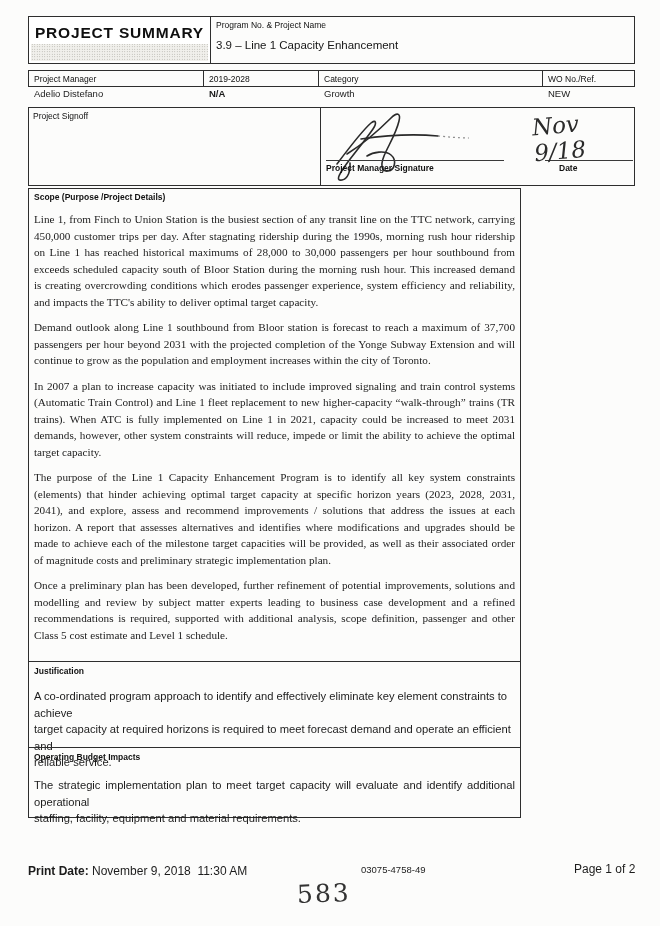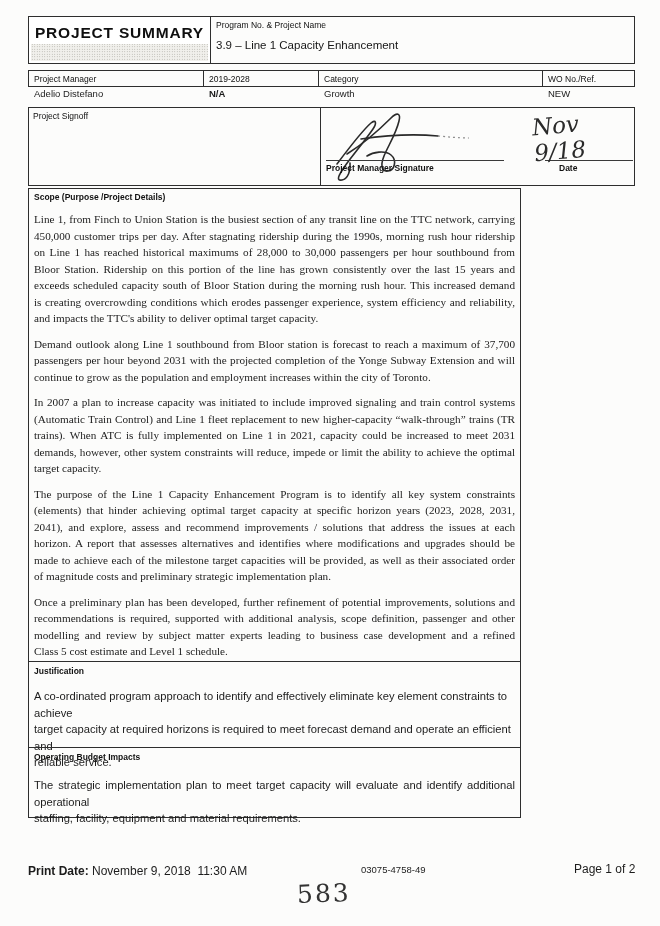--- a/index.html
+++ b/index.html
@@ -117,21 +117,20 @@
     </div>
   </div>
 
   <div class="box" style="left:28px;top:188px;width:493px;height:630px;">
     <div class="sec-h" style="top:3px;">Scope (Purpose /Project Details)</div>
     <div class="bodytext" style="top:22px;font-family:Liberation Serif, serif;">
       <div class="para">
           <div class="tl j">Line 1, from Finch to Union Station is the busiest section of any transit line on the TTC network, carrying</div>
           <div class="tl j">450,000 customer trips per day. After stagnating ridership during the 1990s, morning rush hour ridership</div>
           <div class="tl j">on Line 1 has reached historical maximums of 28,000 to 30,000 passengers per hour southbound from</div>
-          <div class="tl j">Bloor Station. Ridership on this portion of the line has grown consistently over the last 15 years and</div>
           <div class="tl j">exceeds scheduled capacity south of Bloor Station during the morning rush hour. This increased demand</div>
           <div class="tl j">is creating overcrowding conditions which erodes passenger experience, system efficiency and reliability,</div>
           <div class="tl">and impacts the TTC's ability to deliver optimal target capacity.</div>
         </div>
       <div class="para">
           <div class="tl j">Demand outlook along Line 1 southbound from Bloor station is forecast to reach a maximum of 37,700</div>
           <div class="tl j">passengers per hour beyond 2031 with the projected completion of the Yonge Subway Extension and will</div>
           <div class="tl">continue to grow as the population and employment increases within the city of Toronto.</div>
         </div>
       <div class="para">
@@ -144,22 +143,22 @@
       <div class="para">
           <div class="tl j">The purpose of the Line 1 Capacity Enhancement Program is to identify all key system constraints</div>
           <div class="tl j">(elements) that hinder achieving optimal target capacity at specific horizon years (2023, 2028, 2031,</div>
           <div class="tl j">2041), and explore, assess and recommend improvements / solutions that address the issues at each</div>
           <div class="tl j">horizon. A report that assesses alternatives and identifies where modifications and upgrades should be</div>
           <div class="tl j">made to achieve each of the milestone target capacities will be provided, as well as their associated order</div>
           <div class="tl">of magnitude costs and preliminary strategic implementation plan.</div>
         </div>
       <div class="para">
           <div class="tl j">Once a preliminary plan has been developed, further refinement of potential improvements, solutions and</div>
+          <div class="tl j">modelling and review by subject matter experts leading to business case development and a refined</div>
           <div class="tl j">recommendations is required, supported with additional analysis, scope definition, passenger and other</div>
-          <div class="tl j">modelling and review by subject matter experts leading to business case development and a refined</div>
           <div class="tl">Class 5 cost estimate and Level 1 schedule.</div>
         </div>
     </div>
 
     <div class="sep" style="top:472px;"></div>
     <div class="sec-h" style="top:477px;">Justification</div>
     <div class="bodytext" style="top:499px;">
         <div class="tl">A co-ordinated program approach to identify and effectively eliminate key element constraints to achieve</div>
         <div class="tl">target capacity at required horizons is required to meet forecast demand and operate an efficient and</div>
         <div class="tl">reliable service.</div>

